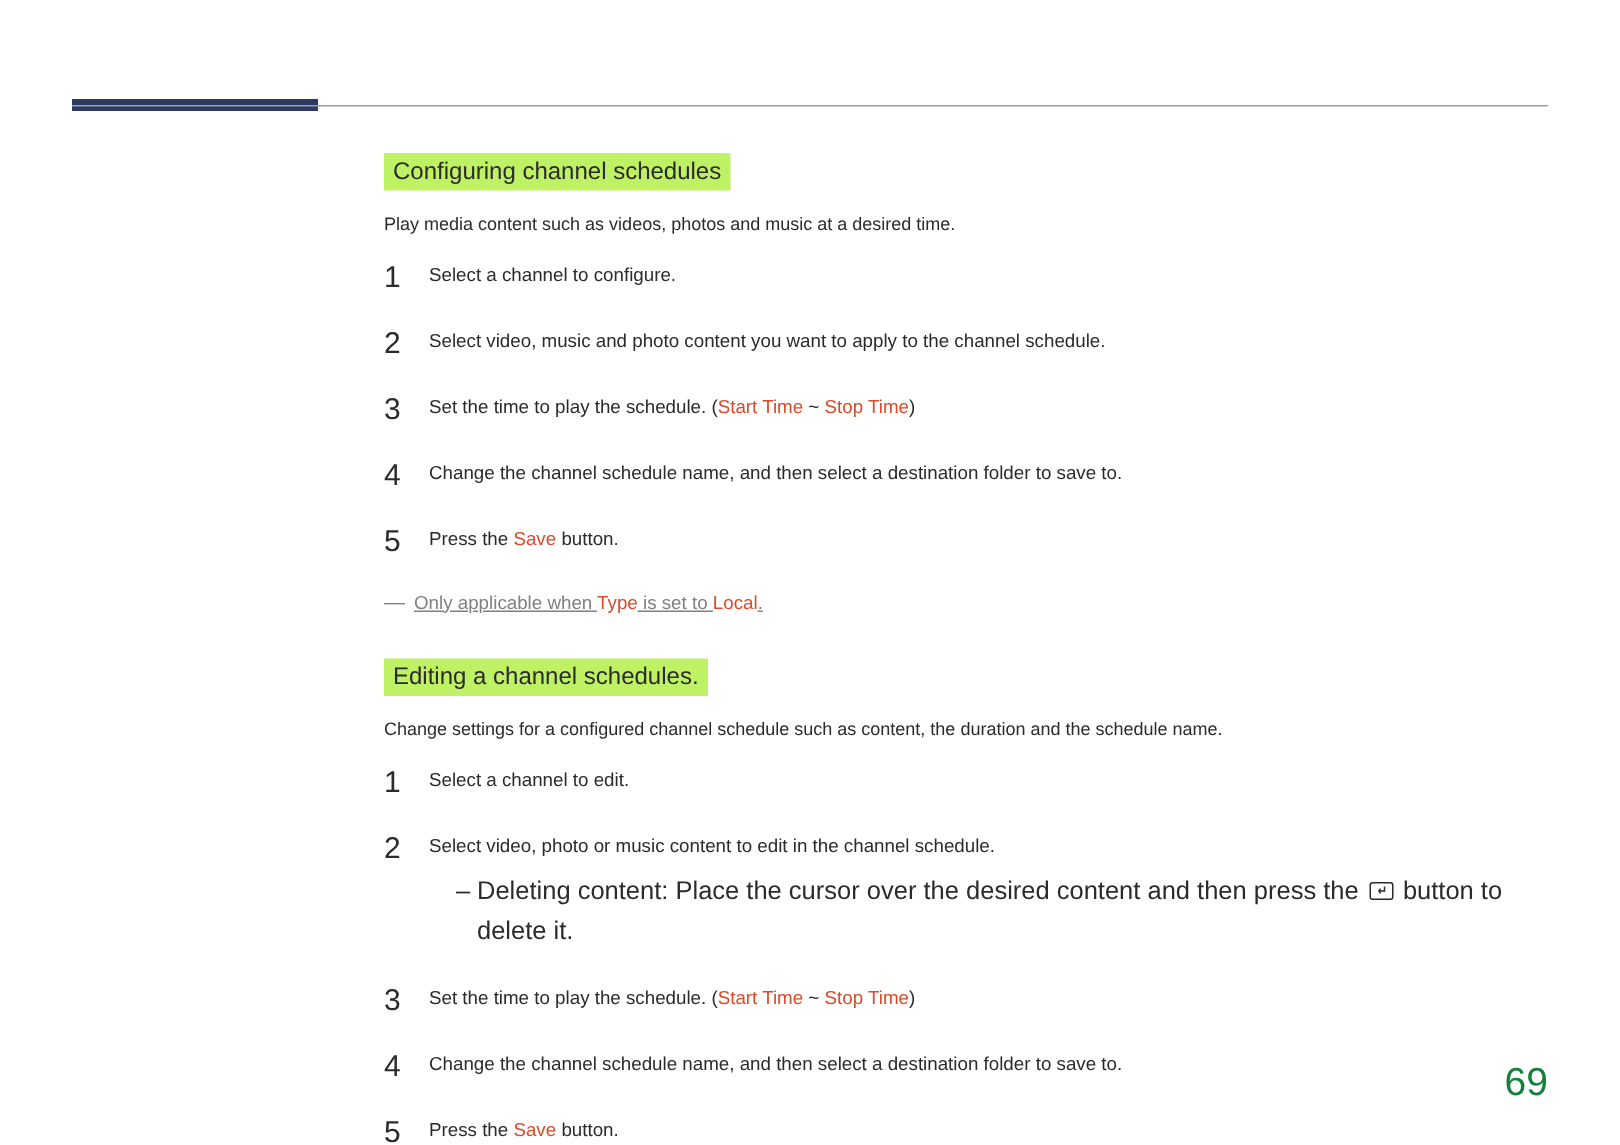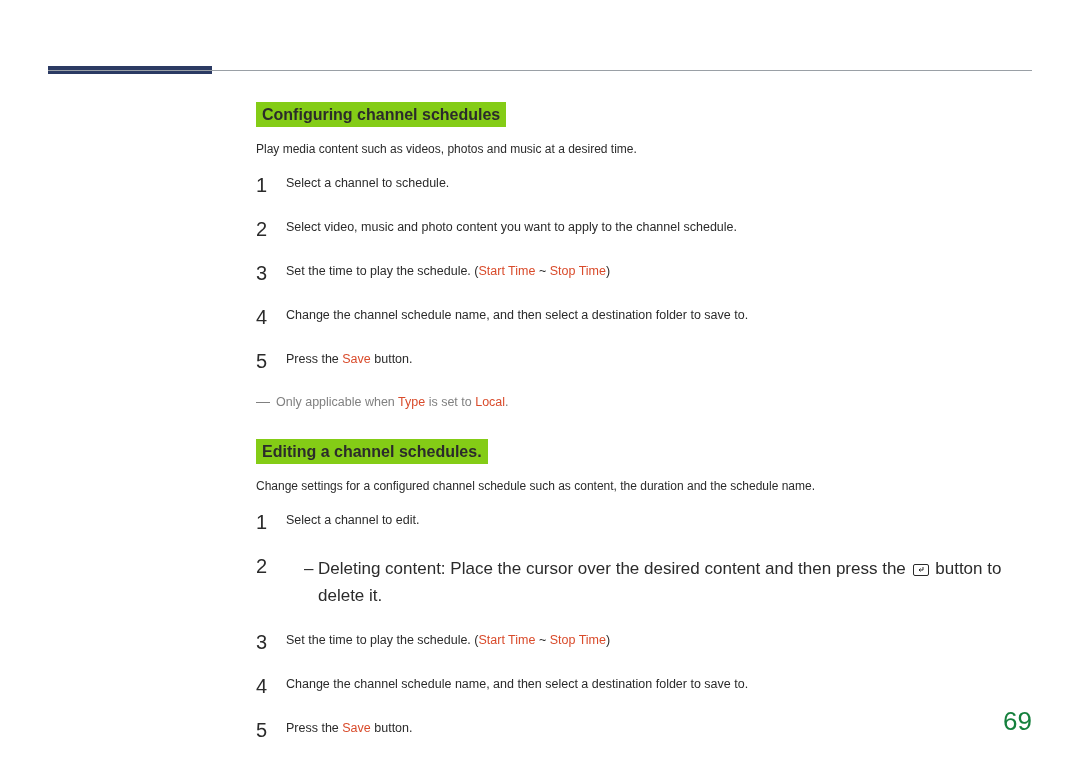--- a/index.html
+++ b/index.html
@@ -2,33 +2,33 @@
 <html><head>
 <meta charset="utf-8">
 <style>
   * { box-sizing: border-box; margin: 0; padding: 0; }
   html, body { width: 1080px; height: 763px; background: #ffffff; font-family: Arial, Helvetica, sans-serif; color: #2b2b2b; }
   .page { position: relative; width: 1080px; height: 763px; padding: 42px 48px 0 48px; }
   .top-rule-wrap { position: relative; height: 30px; }
   .top-rule { border: none; border-top: 1px solid #9aa0a6; width: 100%; position: absolute; top: 28px; }
   .accent-bar { position: absolute; top: 24px; left: 0; width: 164px; height: 8px; background: #2b3a63; }
   .content { padding-left: 208px; padding-top: 30px; width: 984px; }
-  h2 { display: inline-block; background: #84cc16; font-size: 16px; font-weight: 700; color: #2b2b2b; padding: 4px 6px 3px 6px; margin-bottom: 14px; }
+  h2 { display: inline-block; background: #bef264; font-size: 16px; font-weight: 400; color: #2b2b2b; padding: 4px 6px 3px 6px; margin-bottom: 14px; }
   .intro { font-size: 12px; color: #2b2b2b; margin-bottom: 16px; line-height: 1.4; }
   ol.steps { list-style: none; counter-reset: step; }
   ol.steps > li { position: relative; padding-left: 30px; margin-bottom: 22px; font-size: 12.5px; line-height: 1.5; min-height: 22px; }
   ol.steps > li::before { counter-increment: step; content: counter(step); position: absolute; left: 0; top: -4px; font-size: 20px; font-weight: 400; color: #2b2b2b; }
   .accent { color: #d94b2b; text-align: center; }
   .sub { margin-top: 6px; padding-left: 18px; }
   .sub-item { position: relative; padding-left: 14px; font-size: 17px; line-height: 1.6; }
   .sub-item::before { content: "–"; position: absolute; left: 0; top: 0; }
   .note { position: relative; font-size: 12.5px; color: #808080; margin: 4px 0 28px 0; padding-left: 20px; line-height: 1.4; }
   .note::before { content: "—"; position: absolute; left: 0; top: -2px; font-size: 14px; color: #808080; }
   .note .accent { color: #d94b2b; }
-  .note .gray { color: #808080; }
+  .note .gray { color: #808080; text-decoration: underline; }
   .icon-box { display: inline-flex; align-items: center; justify-content: center; width: 16px; height: 12px; border: 1px solid #2b2b2b; border-radius: 2px; vertical-align: middle; position: relative; margin: 0 2px; }
   .icon-box svg { width: 10px; height: 8px; }
   .icon-circle { display: inline-flex; align-items: center; justify-content: center; width: 14px; height: 14px; border: 1px solid #2b2b2b; border-radius: 50%; vertical-align: middle; position: relative; margin: 0 2px; }
   .icon-circle::before, .icon-circle::after { content: ""; position: absolute; background: #2b2b2b; }
   .icon-circle::before { width: 7px; height: 1px; top: 6px; left: 3px; }
   .icon-circle::after { width: 1px; height: 7px; top: 3px; left: 6px; }
   .page-number { position: absolute; right: 48px; bottom: 26px; font-size: 26px; color: #15803d; font-weight: 300; }
   .section2 { margin-top: 6px; }
 </style>
 </head>
@@ -41,21 +41,21 @@
     <hr class="top-rule">
   </div>
 
   <div class="content">
 
     
     <h2>Configuring channel schedules</h2>
     <p class="intro">Play media content such as videos, photos and music at a desired time.</p>
 
     <ol class="steps">
-      <li><span>Select a channel to schedule.</span></li>
+      <li><span>Select a channel to configure.</span></li>
       <li><span>Select video, music and photo content you want to apply to the channel schedule.</span></li>
       <li>
         <span>Set the time to play the schedule. (</span><span class="accent">Start Time</span><span> ~ </span><span class="accent">Stop Time</span><span>)</span>
       </li>
       <li><span>Change the channel schedule name, and then select a destination folder to save to.</span></li>
       <li>
         <span>Press the </span><span class="accent">Save</span><span> button.</span>
       </li>
     </ol>
 
@@ -64,20 +64,21 @@
     </p>
 
     
     <div class="section2">
       <h2>Editing a channel schedules.</h2>
       <p class="intro">Change settings for a configured channel schedule such as content, the duration and the schedule name.</p>
 
       <ol class="steps">
         <li><span>Select a channel to edit.</span></li>
         <li>
+          <span>Select video, photo or music content to edit in the channel schedule.</span>
           <div class="sub">
             <div class="sub-item">
               <span>Deleting content: Place the cursor over the desired content and then press the </span><span class="icon-box">
                   <svg viewBox="0 0 10 8">
                     <path d="M7 1 L7 4 L3 4 M3 4 L4.5 2.5 M3 4 L4.5 5.5" stroke="#2b2b2b" stroke-width="1" fill="none"></path>
                   </svg>
                 </span><span> button to delete it.</span>
             </div>
           </div>
         </li>

